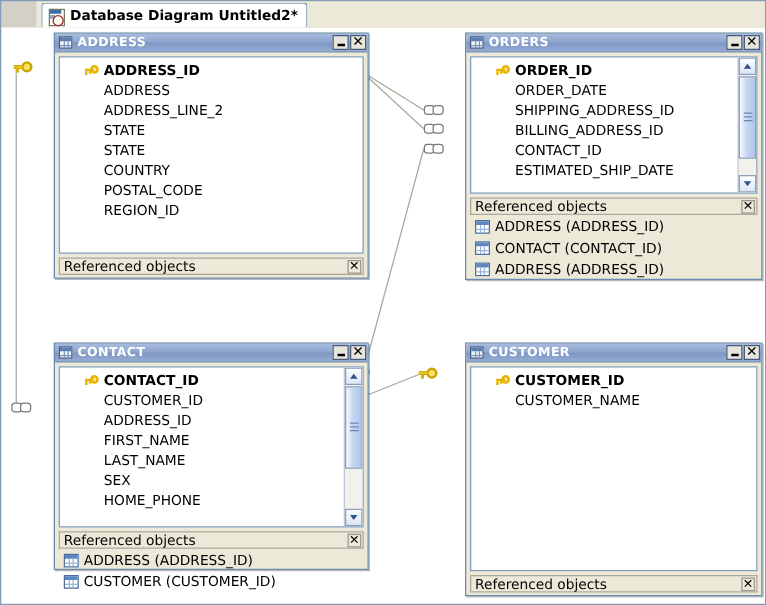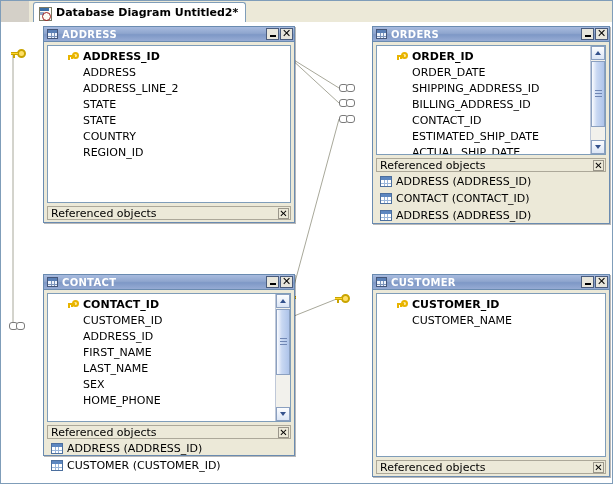--- a/index.html
+++ b/index.html
@@ -250,20 +250,24 @@
           <div class="field">
               <span class="spacer"></span>
             <span class="fname">STATE</span>
             </div>
           <div class="field">
               <span class="spacer"></span>
             <span class="fname">COUNTRY</span>
             </div>
           <div class="field">
               <span class="spacer"></span>
+            <span class="fname">POSTAL_CODE</span>
+            </div>
+          <div class="field">
+              <span class="spacer"></span>
             <span class="fname">REGION_ID</span>
             </div>
         </div>
       </div>
       <div class="refbar" style="top:179px;">
         <span class="rlabel">Referenced objects</span>
         <span class="rclose">✕</span>
       </div>
     </div>
 
@@ -303,24 +307,20 @@
             <span class="fname">BILLING_ADDRESS_ID</span>
             </div>
           <div class="field">
               <span class="spacer"></span>
             <span class="fname">CONTACT_ID</span>
             </div>
           <div class="field">
               <span class="spacer"></span>
             <span class="fname">ESTIMATED_SHIP_DATE</span>
             </div>
-          <div class="field">
-              <span class="spacer"></span>
-            <span class="fname">ACTUAL_SHIP_DATE</span>
-            </div>
         </div>
         <div class="vscroll">
           <span class="sbtn up">
               <i></i>
             </span>
           <span class="thumb" style="top:15px;height:66px;">
             <span class="grip">
                 <u></u>
                 <u></u>
                 <u></u>

